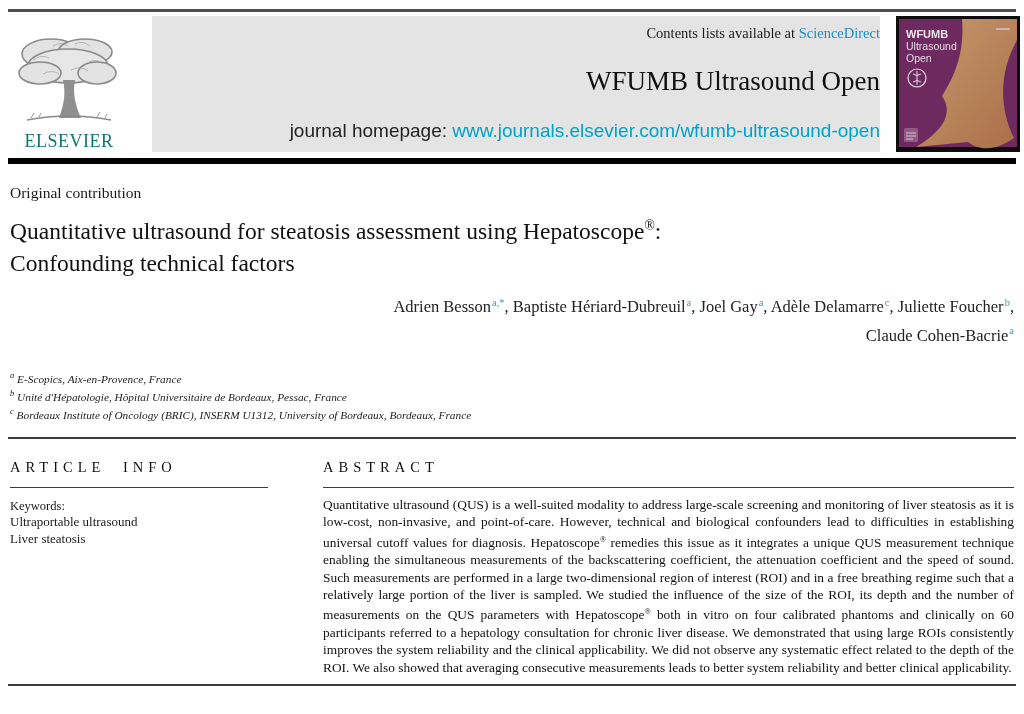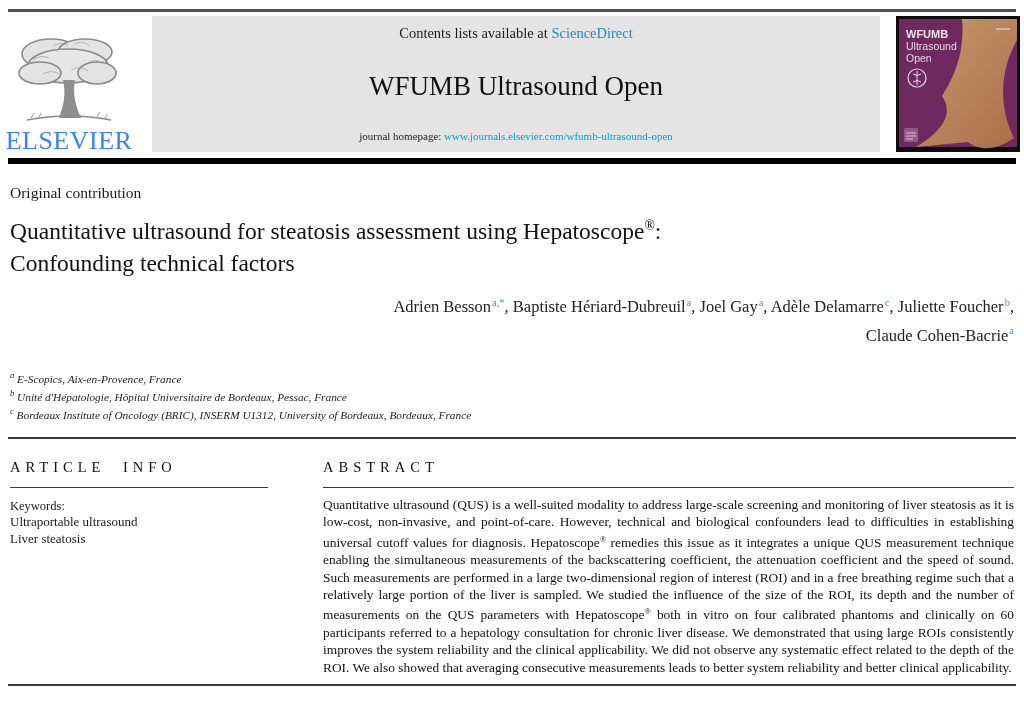--- a/index.html
+++ b/index.html
@@ -1,26 +1,26 @@
 <!DOCTYPE html>
 <html><head>
 <meta charset="utf-8">
 <style>
   html,body{margin:0;padding:0;background:#ffffff;}
   body{width:1024px;height:714px;overflow:hidden;font-family:"Liberation Serif",serif;color:#1a1a1a;}
   .page{padding:0 8px;box-sizing:border-box;width:1024px;}
   .top-rule{margin-top:9px;height:3px;background:#4f4f4f;}
   .masthead{display:flex;margin-top:4px;height:136px;align-items:stretch;}
   .brand{width:122px;flex:none;display:flex;flex-direction:column;align-items:center;justify-content:flex-end;cursor:pointer;}
-  .brand-word{color:#3b82f6;font-size:26px;letter-spacing:.5px;line-height:22px;}
-  .bannerbox{flex:1;background:#e4e4e4;margin-left:22px;margin-right:16px;display:flex;flex-direction:column;align-items:center;justify-content:space-between;padding:9px 0 10px;box-sizing:border-box;}
+  .brand-word{color:#0f766e;font-size:18px;letter-spacing:.5px;line-height:22px;}
+  .bannerbox{flex:1;background:#e4e4e4;margin-left:22px;margin-right:16px;display:flex;flex-direction:column;align-items:flex-end;justify-content:space-between;padding:9px 0 10px;box-sizing:border-box;}
   .contents-line{font-size:14.5px;color:#1a1a1a;}
   .link-sd{color:#1e8ac2;text-decoration:none;cursor:pointer;}
   .journal-title{font-size:27px;color:#111;}
-  .homepage-line{font-family:Liberation Serif, serif;font-size:11px;color:#222;}
+  .homepage-line{font-family:Liberation Sans, sans-serif;font-size:19px;color:#222;}
   .link-hp{color:#00a2c9;text-decoration:none;cursor:pointer;}
   .cover{width:120px;flex:none;cursor:pointer;}
   .cover svg{display:block;}
   .black-bar{height:6px;background:#000;margin-top:6px;}
   .body-content{padding:0 2px;}
   .section-label{margin-top:20px;font-size:15.5px;}
   .title{margin:8px 0 0;font-weight:400;font-size:23.5px;line-height:32px;color:#111;}
   .reg{font-size:58%;}
   .authors{margin-top:12px;font-size:16.5px;line-height:24px;color:#222;text-align:right;}
   .authors sup{color:#3a9bc9;font-size:10.5px;margin-left:1px;}

